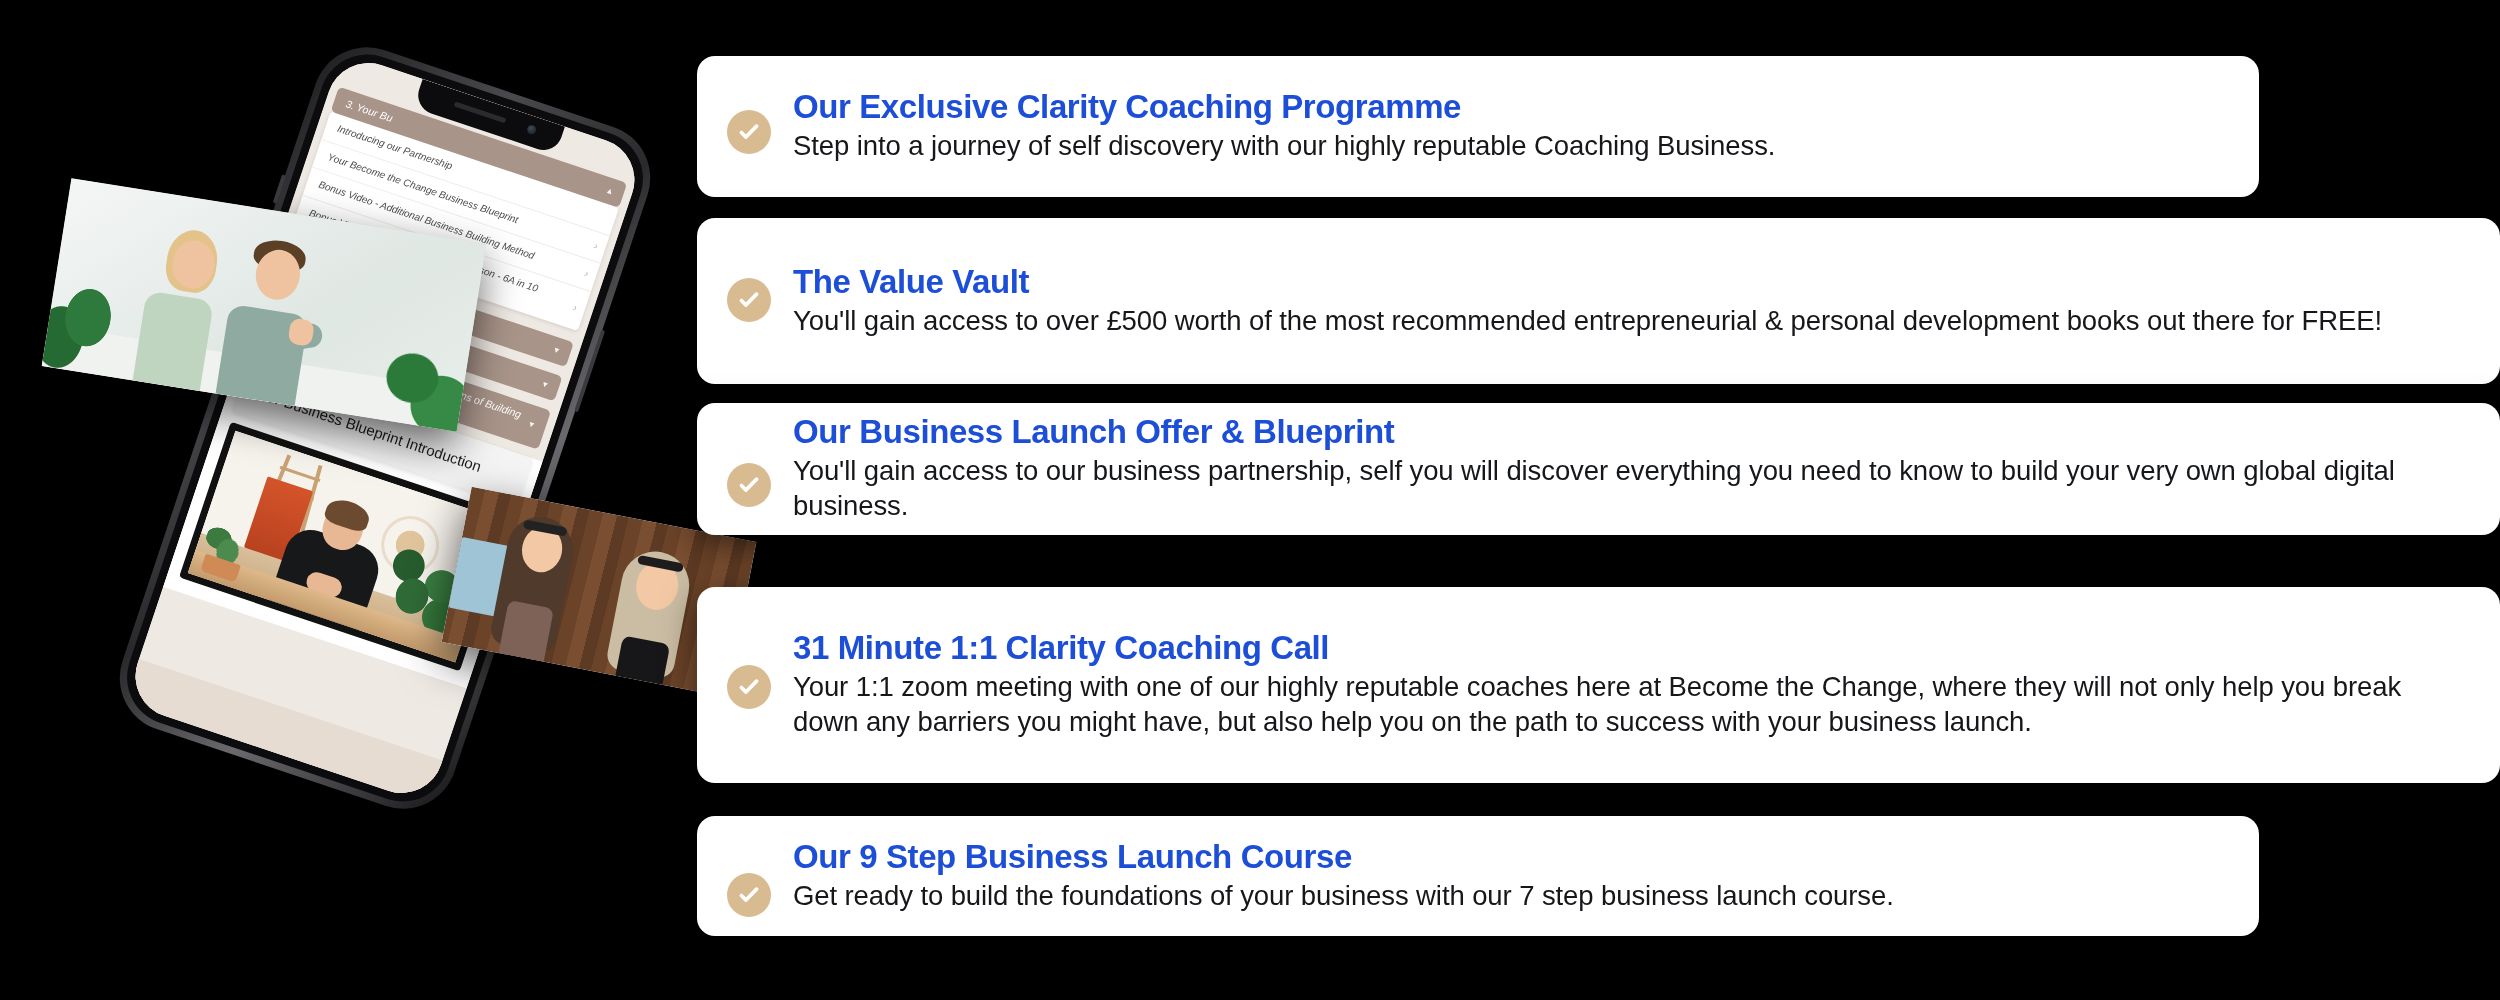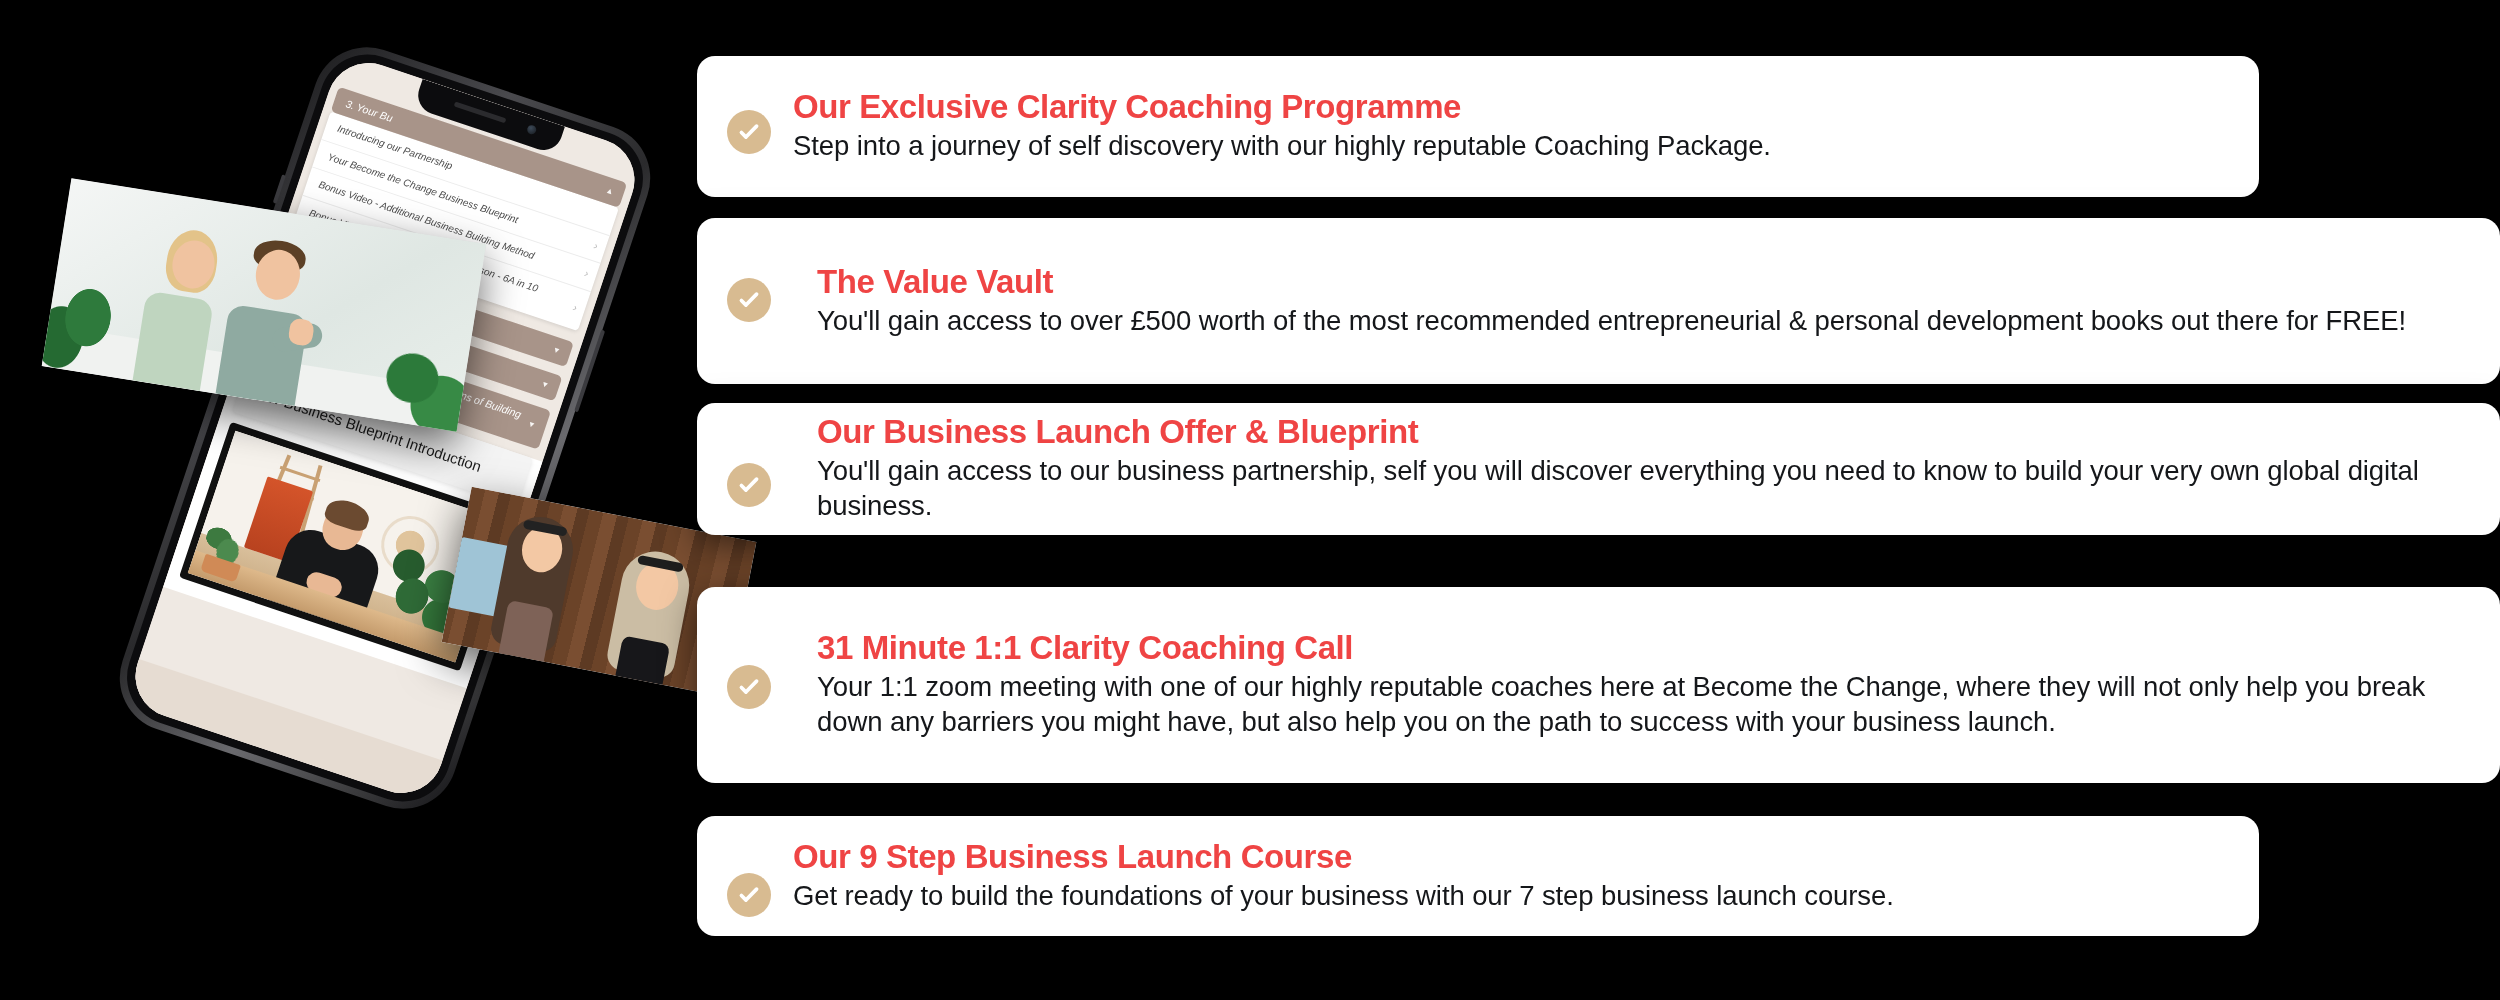--- a/index.html
+++ b/index.html
@@ -12,30 +12,30 @@
   .card{
     position:absolute;
     background:#ffffff;
     border-radius:18px;
     box-shadow:0 10px 34px rgba(0,0,0,.55);
     box-sizing:border-box;
   }
   .card .body{
     position:absolute;
     left:0;top:0;right:0;bottom:0;
-    padding:18px 36px 18px 120px;
+    padding:18px 36px 18px 96px;
     box-sizing:border-box;
     display:flex;flex-direction:column;justify-content:center;
   }
   .card h3{
     margin:0 0 2px 0;
     font-size:33px;
     font-weight:bold;
     letter-spacing:-0.4px;
-    color:#ef4444;
+    color:#1d4ed8;
     line-height:1.12;
     white-space:nowrap;
   }
   .card p{
     margin:0;
     font-size:27.5px;
     font-weight:400;
     color:#15171a;
     line-height:1.30;
     letter-spacing:-0.1px;
@@ -328,21 +328,21 @@
         <div id="g2band"></div>
         <div class="wd-top" id="g2t"></div>
       </div>
       <span class="lbl-hidden">Two smiling women on a video call in front of a wooden wall</span>
     </div>
   </div>
 
   <div class="card" id="card1">
     <div class="body">
       <h3>Our Exclusive Clarity Coaching Programme</h3>
-      <p>Step into a journey of self discovery with our highly reputable Coaching Package.</p>
+      <p>Step into a journey of self discovery with our highly reputable Coaching Business.</p>
     </div>
   </div>
   <div class="tick" id="tick1">
     <svg width="26" height="26" viewBox="0 0 24 24" aria-hidden="true">
         <path d="M5 12.5l4.2 4.2L19 6.6" fill="none" stroke="#ffffff" stroke-width="3.4" stroke-linecap="round" stroke-linejoin="round"></path>
       </svg>
   </div>
 
   <div class="card" id="card2">
     <div class="body">

